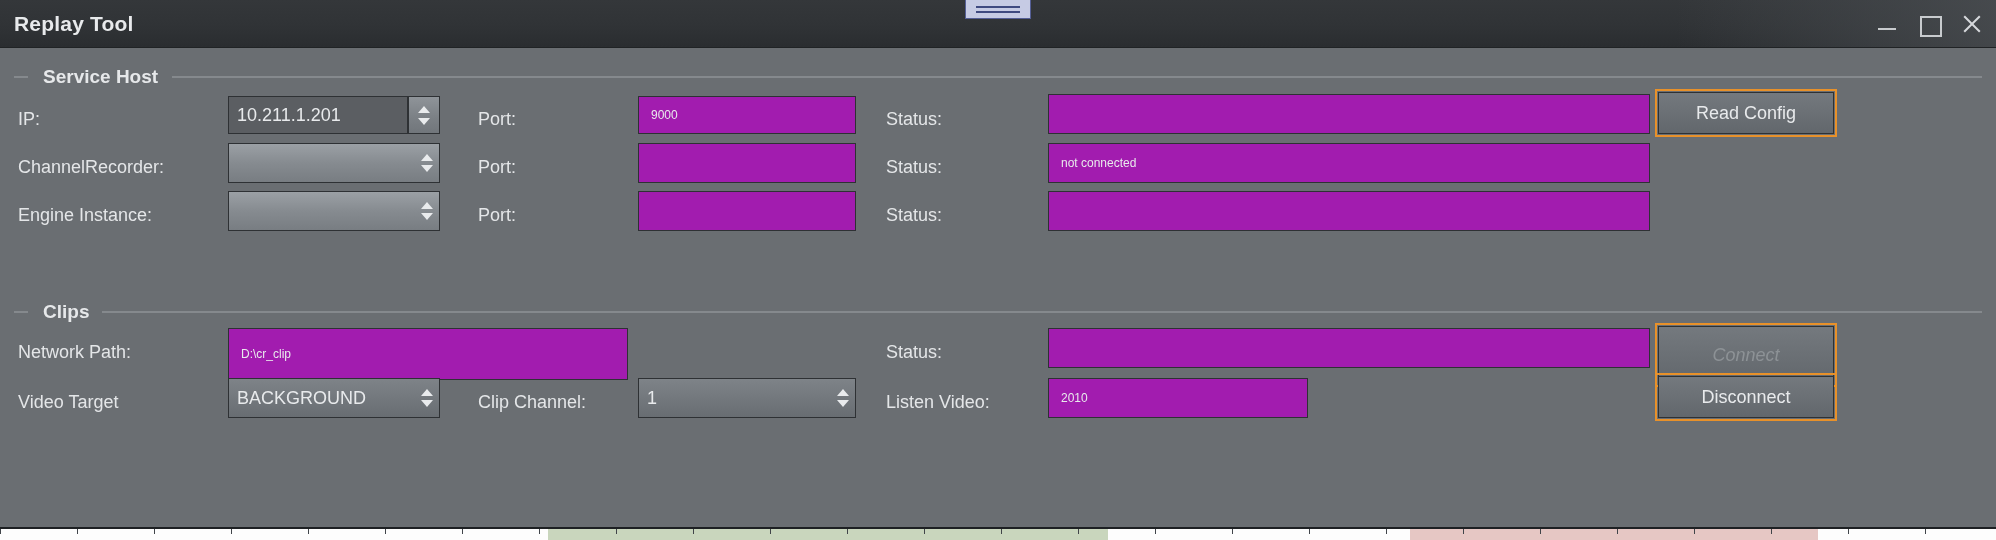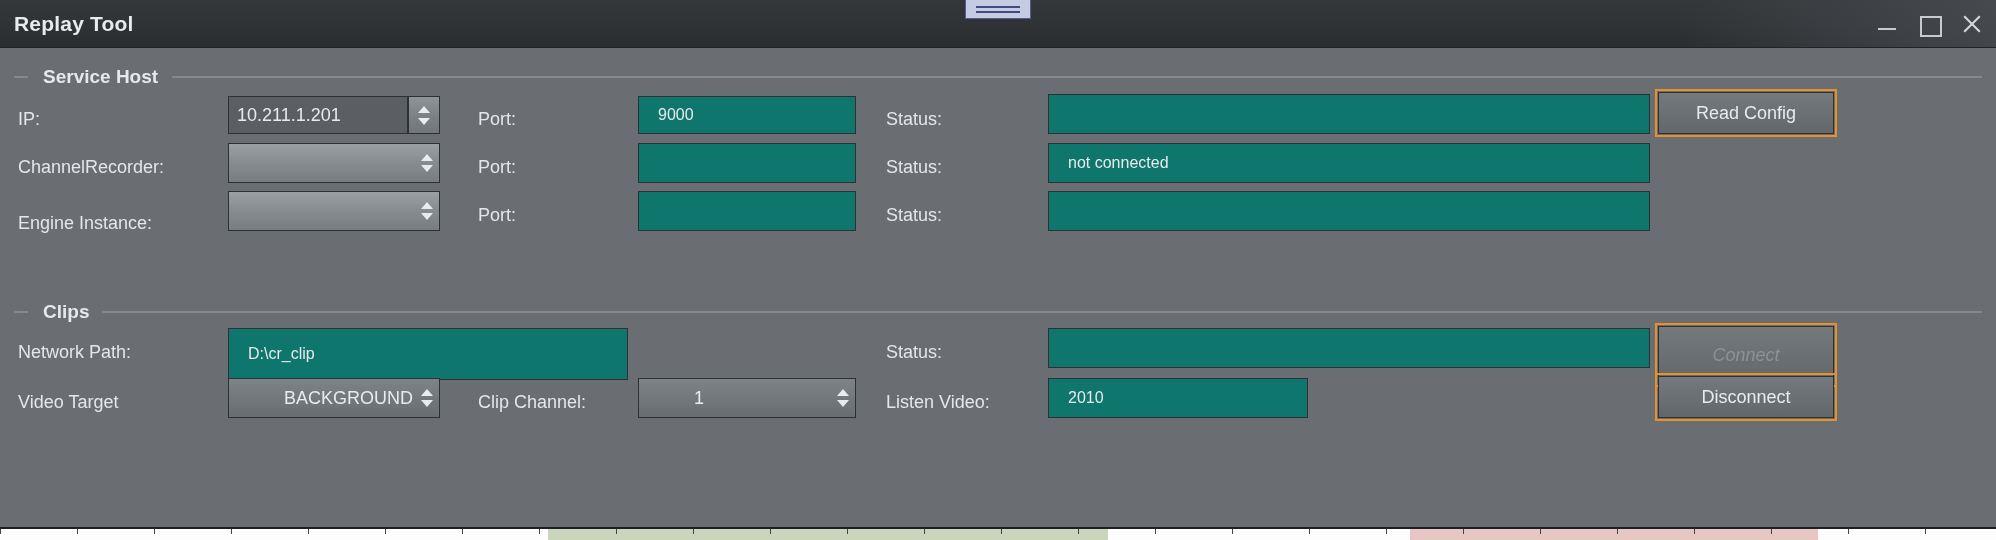--- a/index.html
+++ b/index.html
@@ -153,26 +153,26 @@
   .lbl {
     position: absolute;
     font-size: 18px;
     color: #e4e6e8;
     white-space: nowrap;
     line-height: 1;
   }
 
   .field {
     position: absolute;
-    background: #0f766e;
+    background: #a21caf;
     border: 1px solid #2e3134;
     color: #e8eaec;
-    font-size: 16px;
+    font-size: 12px;
     font-family: "Liberation Sans", sans-serif;
-    padding: 0 19px;
+    padding: 0 12px;
     display: flex;
     align-items: center;
     white-space: nowrap;
     overflow: hidden;
   }
 
   
   .combo {
     position: absolute;
     border: 1px solid #2e3134;
@@ -190,21 +190,20 @@
     overflow: hidden;
   }
   
   .combo.dark { background: #5b5e62; }
   
   .combo.light {
     background: linear-gradient(to bottom, #9ba0a5 0%, #868b90 50%, #787d82 100%);
   }
   .combo.mid {
     background: linear-gradient(to bottom, #7e8388 0%, #72777c 55%, #686d72 100%);
-    padding-left: 47px;
   }
 
   .spin {
     flex: 0 0 auto;
     width: 24px;
     height: 100%;
     display: flex;
     flex-direction: column;
     justify-content: center;
     align-items: center;
@@ -323,21 +322,21 @@
       <span class="spin">
         <span class="arr-up"></span>
         <span class="arr-dn"></span>
       </span>
     </div>
     <div class="lbl" style="left:478px; top:110px;">Port:</div>
     <div class="field" style="left:638px; top:95px; width:218px; height:40px;"></div>
     <div class="lbl" style="left:886px; top:110px;">Status:</div>
     <div class="field" style="left:1048px; top:95px; width:602px; height:40px;">not connected</div>
 
-    <div class="lbl" style="left:18px; top:166px;">Engine Instance:</div>
+    <div class="lbl" style="left:18px; top:158px;">Engine Instance:</div>
     <div class="combo light" style="left:228px; top:143px; width:212px; height:40px;">
       <span class="combo-text"></span>
       <span class="spin">
         <span class="arr-up"></span>
         <span class="arr-dn"></span>
       </span>
     </div>
     <div class="lbl" style="left:478px; top:158px;">Port:</div>
     <div class="field" style="left:638px; top:143px; width:218px; height:40px;"></div>
     <div class="lbl" style="left:886px; top:158px;">Status:</div>

